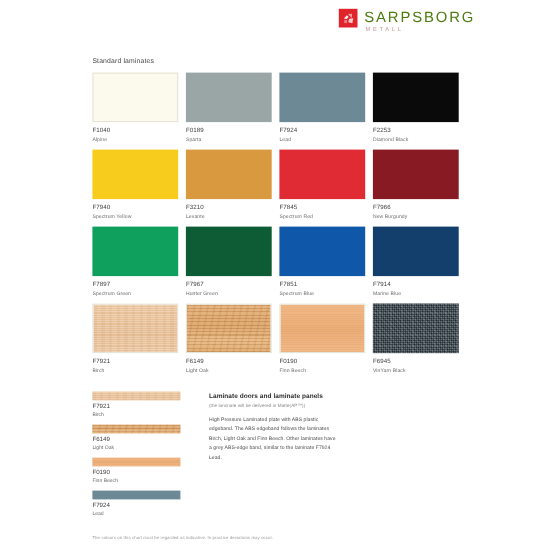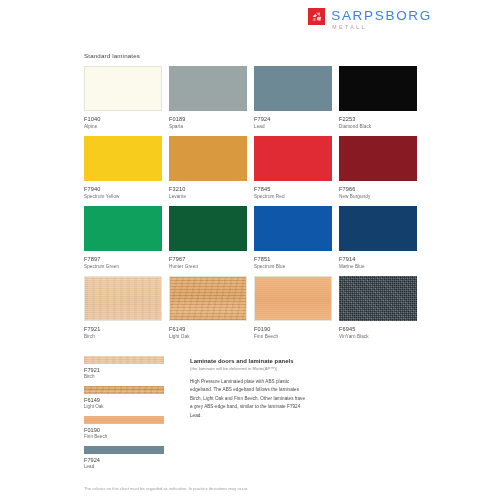--- a/index.html
+++ b/index.html
@@ -48,21 +48,21 @@
   }
   .logo-text {
     display: flex;
     flex-direction: column;
     line-height: 1;
     padding-top: 1px;
   }
   .logo-name {
     font-size: 13.5px;
     letter-spacing: 1.7px;
-    color: #3b82f6;
+    color: #4d7c0f;
     font-weight: 400;
   }
   .logo-sub {
     font-size: 5.2px;
     letter-spacing: 2.5px;
     color: #c9989a;
     margin-top: 2px;
     padding-left: 1px;
   }
 

